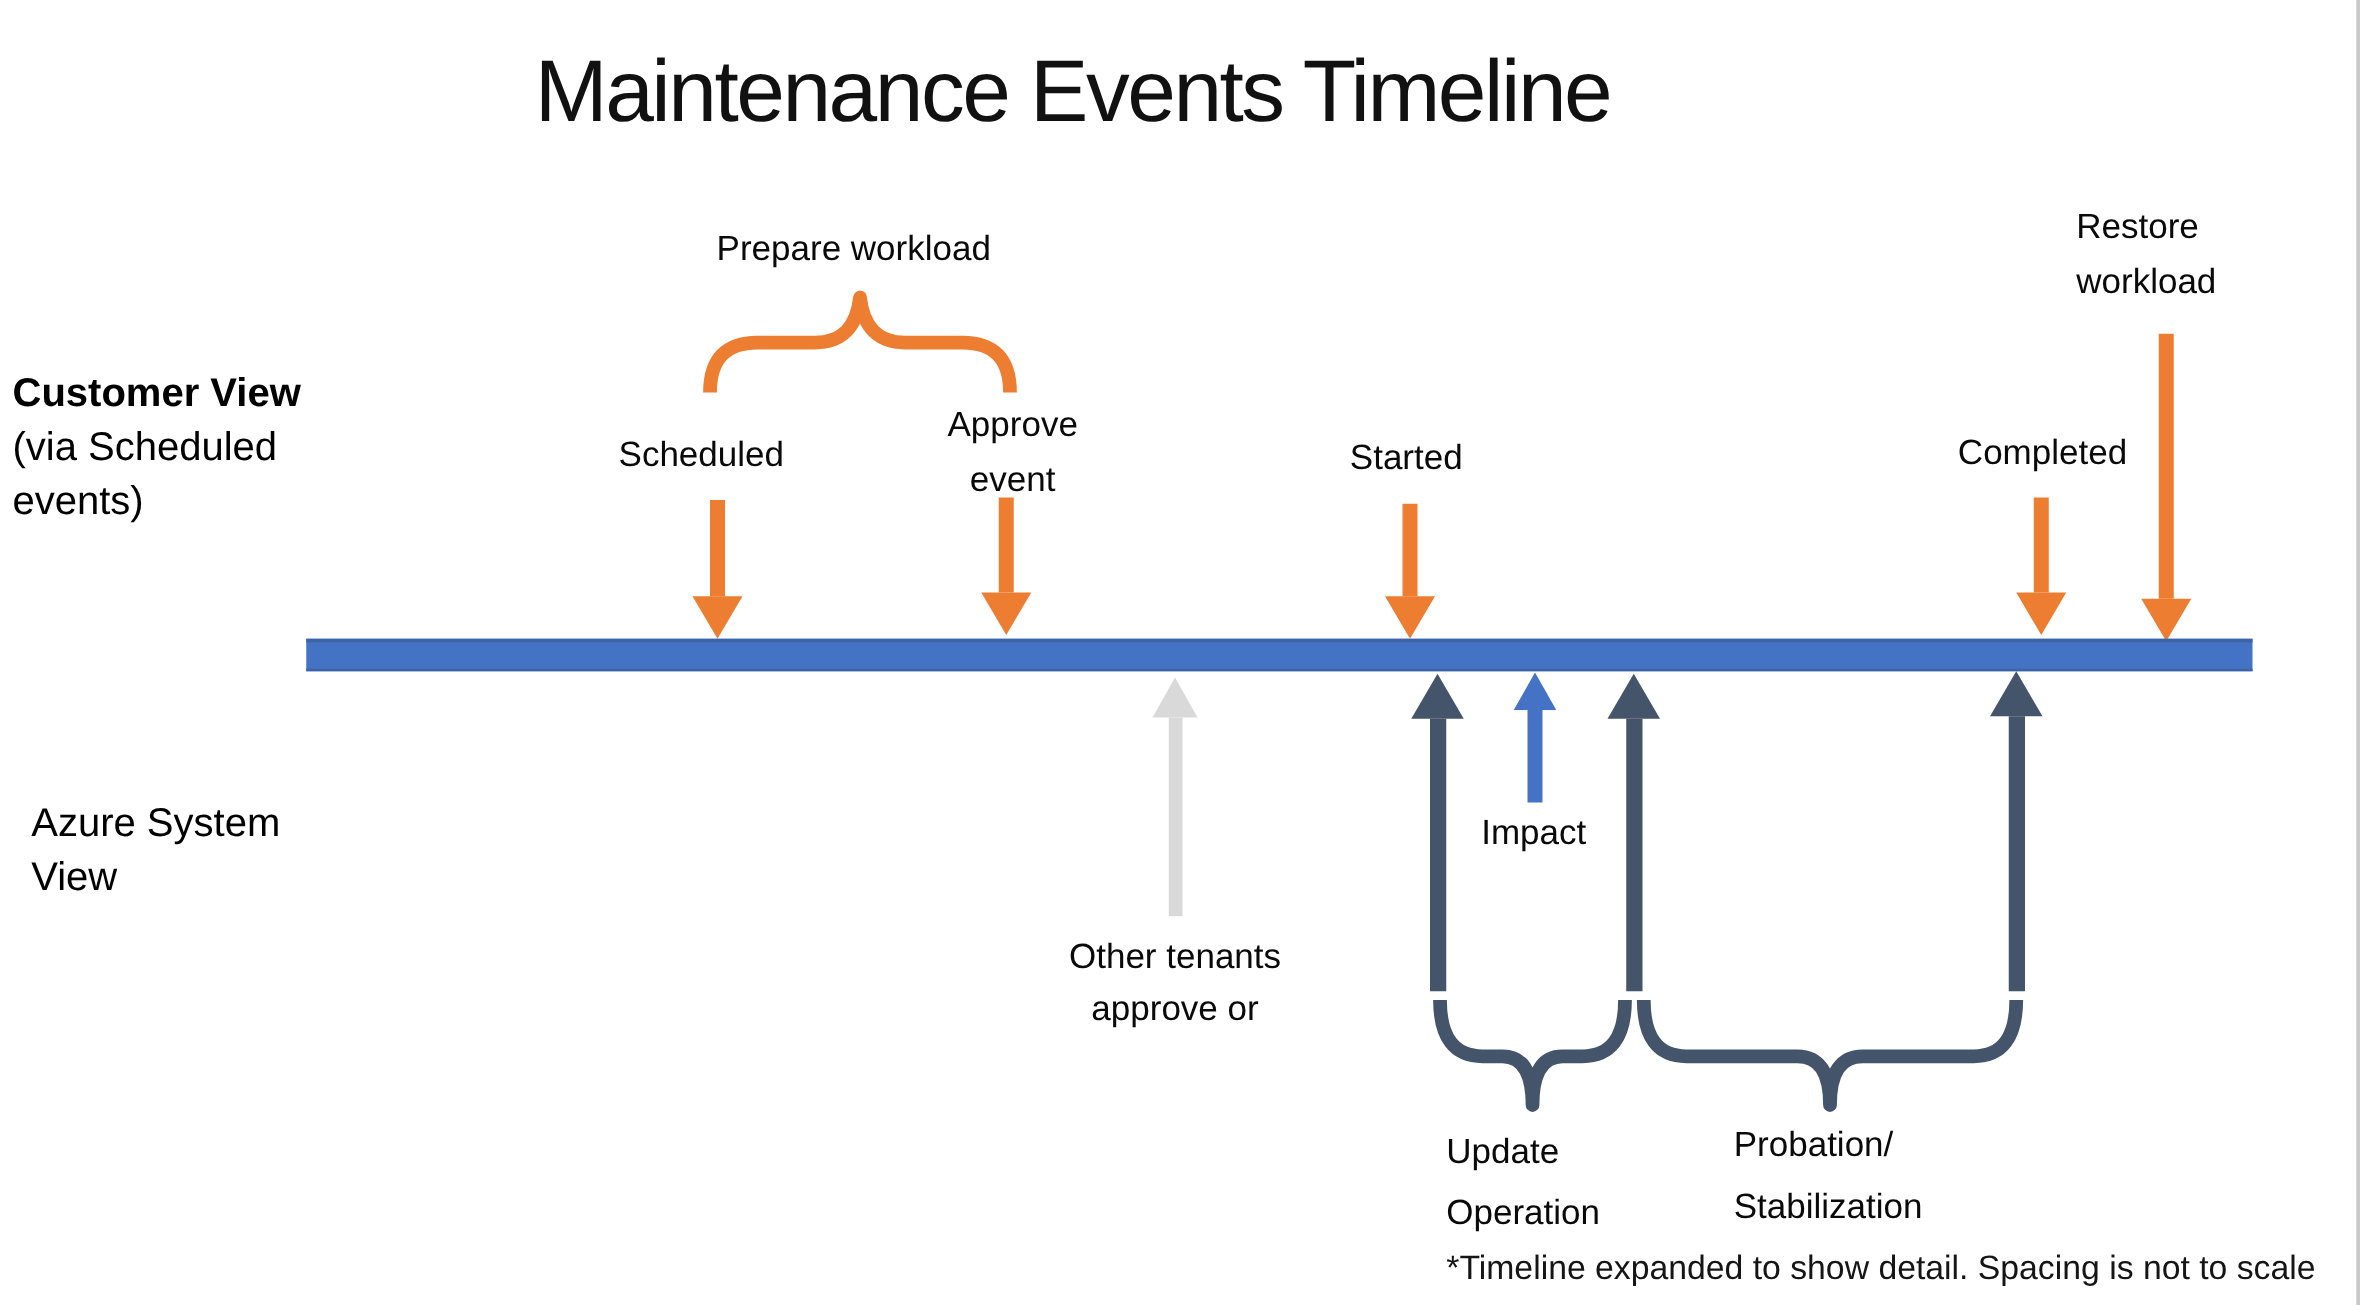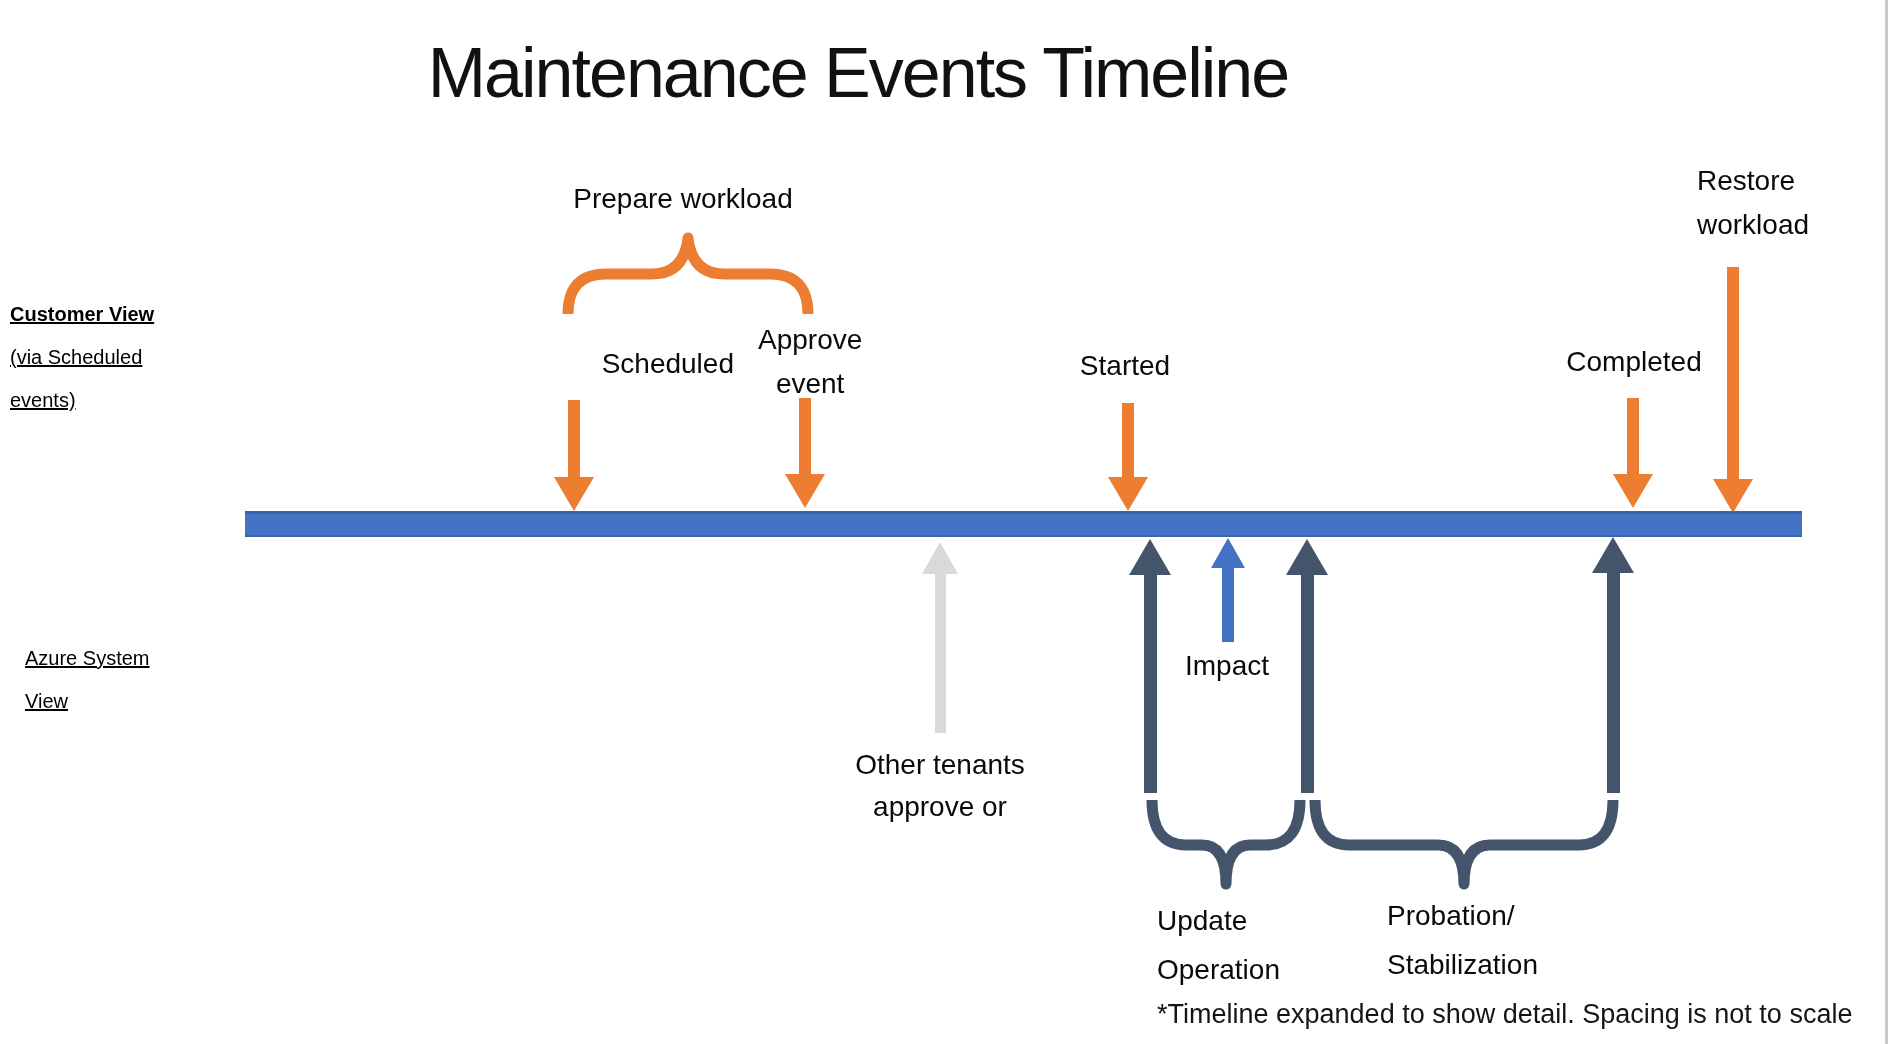--- a/index.html
+++ b/index.html
@@ -25,24 +25,23 @@
   .lbl{
     font-size:28px;
     line-height:44px;
     color:#0a0a0a;
     white-space:nowrap;
   }
   .lbl.center{text-align:center;}
   .lbl.lh42{line-height:42px;}
   .lbl.lh49{line-height:49px;}
   .lane{
-    font-size:20px;
+    font-size:32px;
     line-height:43px;
     white-space:nowrap;
-    text-decoration:underline;
   }
   .lane .b{font-weight:bold;}
   .footnote{
     font-size:27px;
     font-weight:300;
     color:#151515;
     white-space:nowrap;
   }
   
   .timeline-bar{
@@ -117,32 +116,32 @@
   <div class="abs lane b" style="left:25px;top:637px;">
     <div>Azure System</div>
     <div>View</div>
   </div>
 
   <div class="abs lbl center" style="left:483px;top:177px;width:400px;">Prepare workload</div>
   <svg class="brace orange abs" style="left:560px;top:226px;" width="256" height="96">
     <path d="M 8 88 Q 8 48 46 48 L 92 48 Q 124 48 128 12 Q 132 48 164 48 L 210 48 Q 248 48 248 88"></path>
   </svg>
 
-  <div class="abs lbl center" style="left:434px;top:342px;width:300px;text-align:right;">Scheduled</div>
+  <div class="abs lbl center" style="left:411px;top:342px;width:300px;">Scheduled</div>
 
   <div class="abs lbl" style="left:758px;top:318px;text-align:center;">
     <div>Approve</div>
     <div>event</div>
   </div>
 
   <div class="abs lbl center" style="left:975px;top:344px;width:300px;">Started</div>
 
   <div class="abs lbl center" style="left:1484px;top:340px;width:300px;">Completed</div>
 
-  <div class="abs lbl" style="left:1661px;top:159px;margin-left:36px;">
+  <div class="abs lbl" style="left:1661px;top:159px;">
     <div>Restore</div>
     <div>workload</div>
   </div>
 
   <div class="arrow down" style="left:554px;top:400px;width:40px;height:111px;">
       <div class="shaft"></div>
       <div class="head"></div>
     </div>
   <div class="arrow down" style="left:785px;top:398px;width:40px;height:110px;">
       <div class="shaft"></div>

